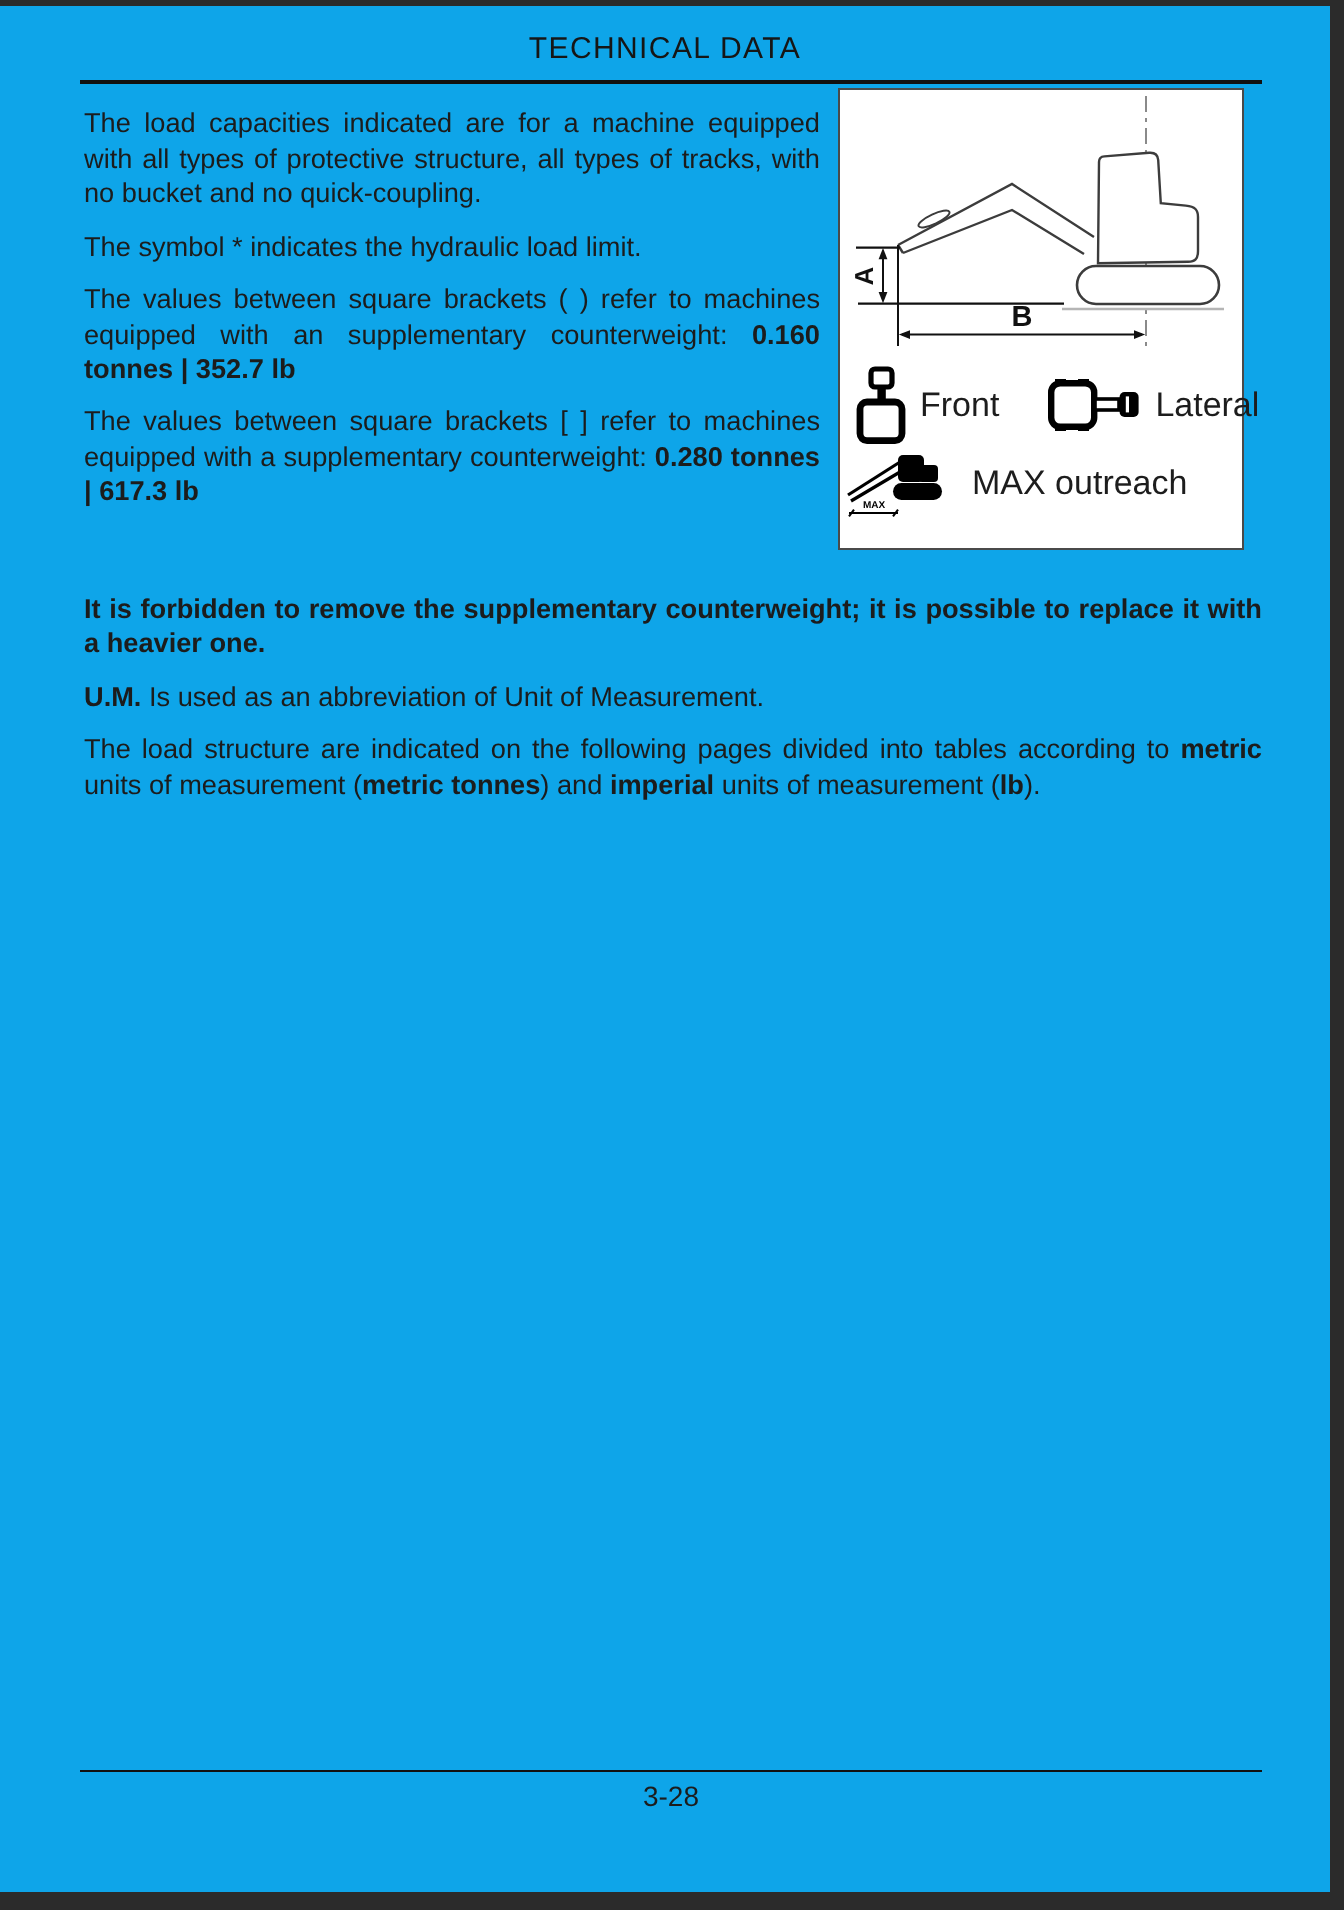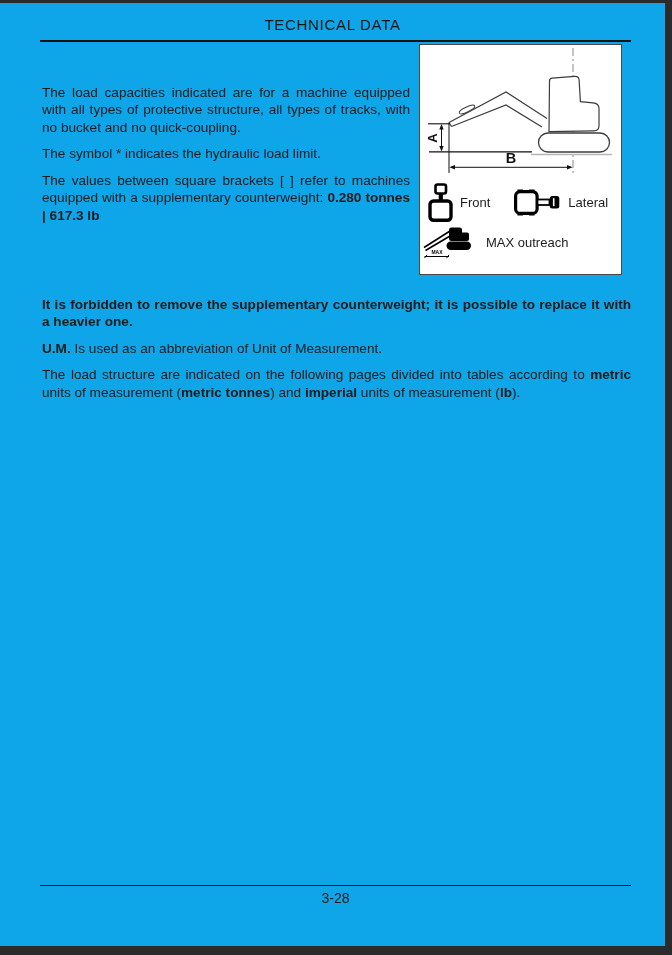--- a/index.html
+++ b/index.html
@@ -32,21 +32,21 @@
   p.body-par b{font-weight:bold;}
   .two-col{display:flex;align-items:center;}
   .left-col{width:368px;flex:0 0 368px;}
   .diagram-box{
     width:201px;margin-left:9px;margin-top:2px;
     border:1.5px solid #4a4a4a;background:#fff;
     padding:0;height:229px;box-sizing:content-box;
   }
   .diagram-box svg{display:block;}
   .legend-row{display:flex;align-items:center;margin:4px 0 0 8px;}
-  .legend-label{font-size:13px;color:#1d1d1d;margin-left:7px;}
+  .legend-label{font-size:17px;color:#1d1d1d;margin-left:7px;}
   .lateral-group{display:flex;align-items:center;margin-left:24px;}
   .front-group{display:flex;align-items:center;}
   .max-row{display:flex;align-items:center;margin:2px 0 0 3px;}
   .full-width{margin-top:21px;}
   .page-footer{
     position:absolute;left:40px;right:34px;bottom:40px;
     border-top:1.5px solid #111;text-align:center;padding-top:4px;
     font-size:14px;color:#1c1c1c;
   }
 </style>
@@ -57,20 +57,21 @@
 
   <div class="page-header">TECHNICAL DATA</div>
   <hr class="header-rule">
 
   <div class="content">
 
     <div class="two-col">
       <div class="left-col">
         <p class="body-par"><span>The load capacities indicated are for a machine equipped with all types of protective structure, all types of tracks, with no bucket and no quick-coupling.</span></p>
         <p class="body-par"><span>The symbol * indicates the hydraulic load limit.</span></p>
+        <p class="body-par"><span>The values between square brackets ( ) refer to machines equipped with an supplementary counterweight: </span><b>0.160 tonnes | 352.7 lb</b></p>
         <p class="body-par"><span>The values between square brackets [ ] refer to machines equipped with a supplementary counterweight: </span><b>0.280 tonnes | 617.3 lb</b></p>
       </div>
 
       <div class="diagram-box">
 
         <svg width="201" height="134" viewBox="0 0 201 134">
 
           <line x1="153" y1="3" x2="153" y2="128" stroke="#8a8a8a" stroke-width="1" stroke-dasharray="8 3 2 3"></line>
 
           <line x1="111" y1="109.5" x2="192" y2="109.5" stroke="#b5b5b5" stroke-width="1.3"></line>

